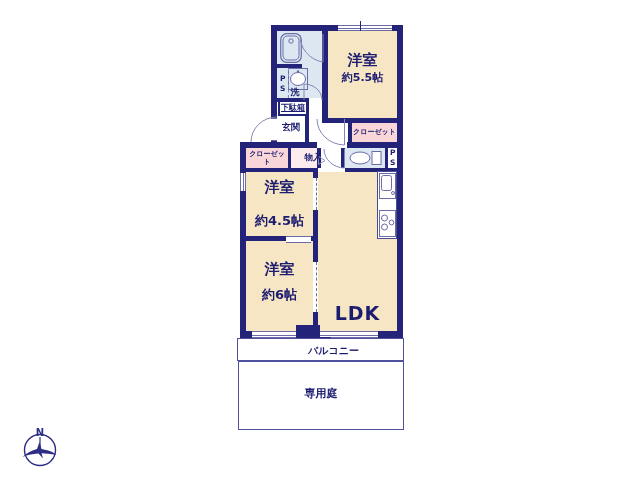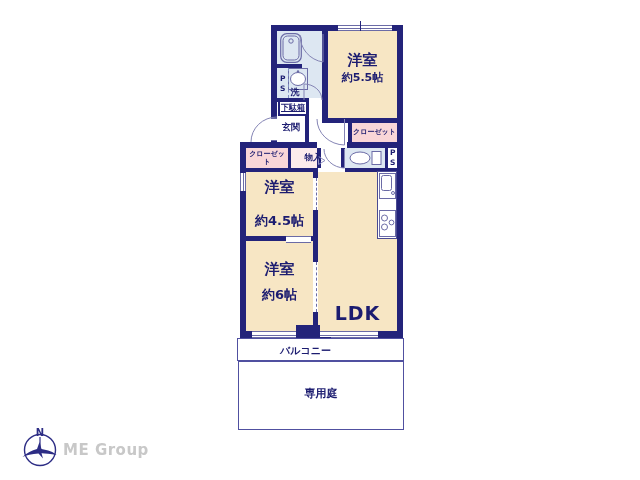--- a/index.html
+++ b/index.html
@@ -94,21 +94,21 @@
   <div class="win" style="left:252px;top:331px;width:44px;height:7px;">
       <div class="mid"></div>
     </div>
   <div class="win" style="left:320px;top:331px;width:58px;height:7px;">
       <div class="mid"></div>
     </div>
   <div class="tab" style="left:300px;top:337px;width:16px;height:7px;"></div>
   <div class="tab" style="left:317px;top:337px;width:14px;height:7px;"></div>
 
   <div class="fill" style="left:237px;top:338px;width:167px;height:23px;border:1px solid #5050a0;background:#fff;"></div>
-  <div class="lbl" style="left:222px;top:343px;width:167px;height:16px;font-size:10px;">バルコニー</div>
+  <div class="lbl" style="left:250px;top:343px;width:167px;height:16px;font-size:10px;">バルコニー</div>
   <div class="fill" style="left:238px;top:361px;width:166px;height:69px;border:1px solid #5050a0;background:#fff;"></div>
   <div class="lbl" style="left:238px;top:386px;width:166px;height:16px;font-size:11px;">専用庭</div>
 
   <svg style="left:280px;top:33px;" width="22" height="30" viewBox="0 0 22 30">
     <rect x="0.7" y="0.7" width="20.6" height="28.6" rx="6" fill="none" stroke="#6b6ba6" stroke-width="1.2"></rect>
     <rect x="3" y="3" width="16" height="24" rx="4.5" fill="none" stroke="#6b6ba6" stroke-width="1"></rect>
     <circle cx="11" cy="8" r="2.2" fill="none" stroke="#6b6ba6" stroke-width="1"></circle>
   </svg>
 
   <svg style="left:288px;top:68px;" width="20" height="22" viewBox="0 0 20 22">
@@ -184,15 +184,14 @@
   <div class="lbl" style="left:291px;top:148px;width:44px;height:20px;font-size:8.5px;">物入</div>
 
   <div class="abs" style="left:288px;top:68px;width:0;height:30px;border-left:1px dashed #8090c0;"></div>
 
   <svg style="left:20px;top:421px;" width="42" height="48" viewBox="0 0 42 48">
     <circle cx="20" cy="29" r="15.5" fill="none" stroke="#2d2d85" stroke-width="1.4"></circle>
     <text x="20" y="15" text-anchor="middle" font-size="10" font-weight="bold" fill="#2d2d85">N</text>
     <path d="M20 16 L20 27" stroke="#2d2d85" stroke-width="1.2" fill="none"></path>
     <path d="M19.5 21 L21.5 28 C27.5 29 34 31 36.5 34 C30 33 24.5 32.2 21.5 32.3 L23 37.5 L18.5 32.4 C12 32.8 6 34 2.5 36 C6.5 32 12 29.2 17 28 Z" fill="#2d2d85"></path>
   </svg>
-  <span class="logo-text" style="left:63px;top:441px;">ME Group</span>
 
 </div>
 
 </body></html>

